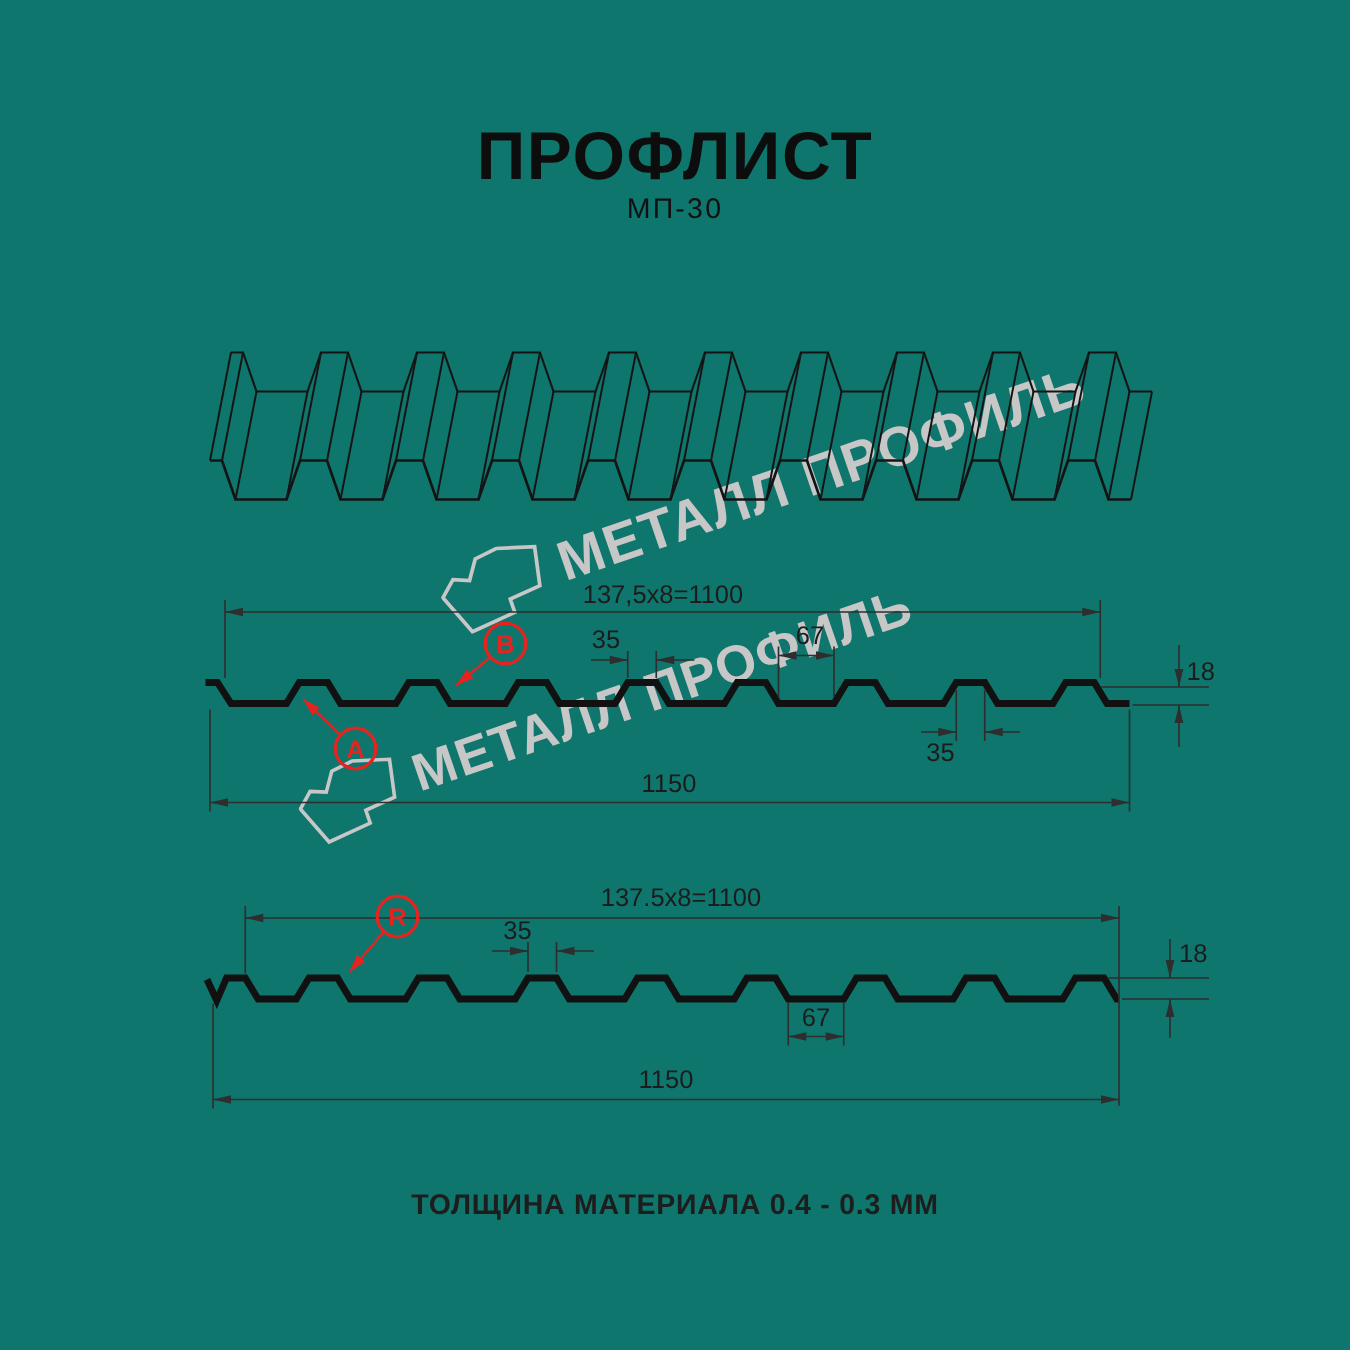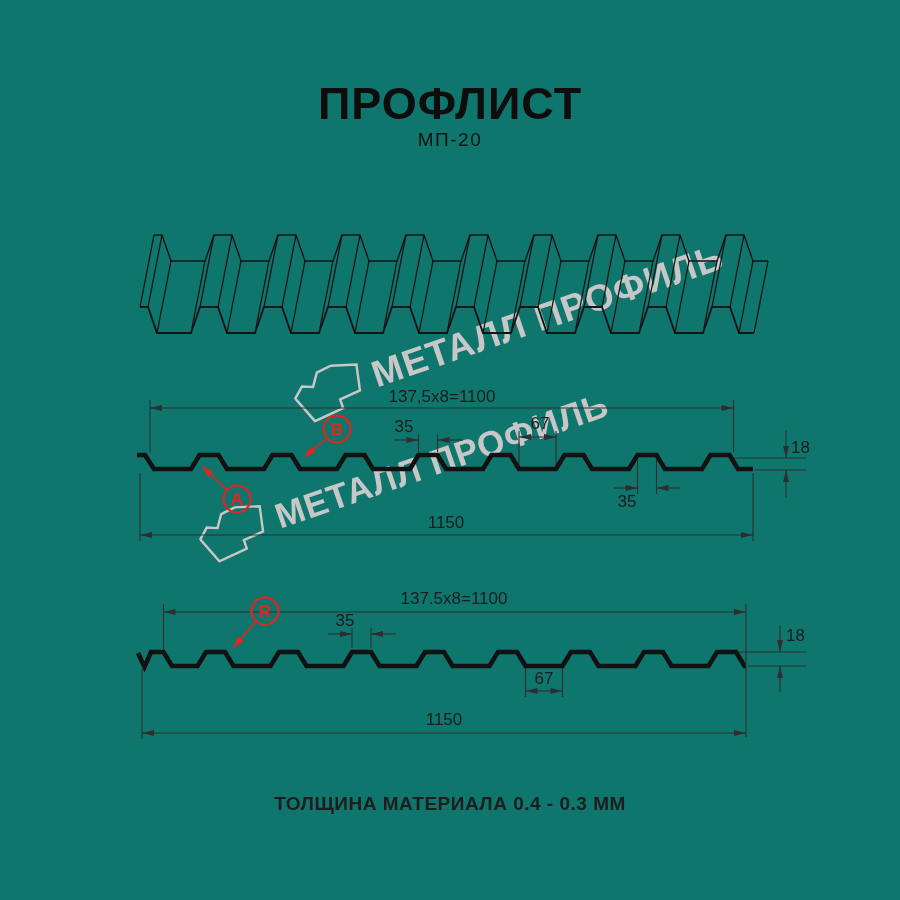--- a/index.html
+++ b/index.html
@@ -22,21 +22,21 @@
   #svg{position:absolute;left:0;top:0;}
   text.dim{font-family:"Liberation Sans",sans-serif;font-size:17px;fill:#1c1c1c;}
   text.red-letter{font-family:"Liberation Sans",sans-serif;font-size:17px;font-weight:bold;}
 </style>
 </head>
 <body>
 
 <div class="stage">
 
   <div class="title">ПРОФЛИСТ</div>
-  <div class="subtitle">МП-20</div>
+  <div class="subtitle">МП-30</div>
 
   <div class="wm wm1">
     <svg class="wm-logo" width="72" height="50" viewBox="0 0 70 48">
       <polygon points="1,20 11,11 21,15 29,3 44,1 68,8 63,33 42,35 42,44 12,47"></polygon>
     </svg>
     <span class="wm-text">МЕТАЛЛ ПРОФИЛЬ</span>
   </div>
 
   <div class="wm wm2">
     <svg class="wm-logo" width="70" height="52" viewBox="0 0 70 48">

